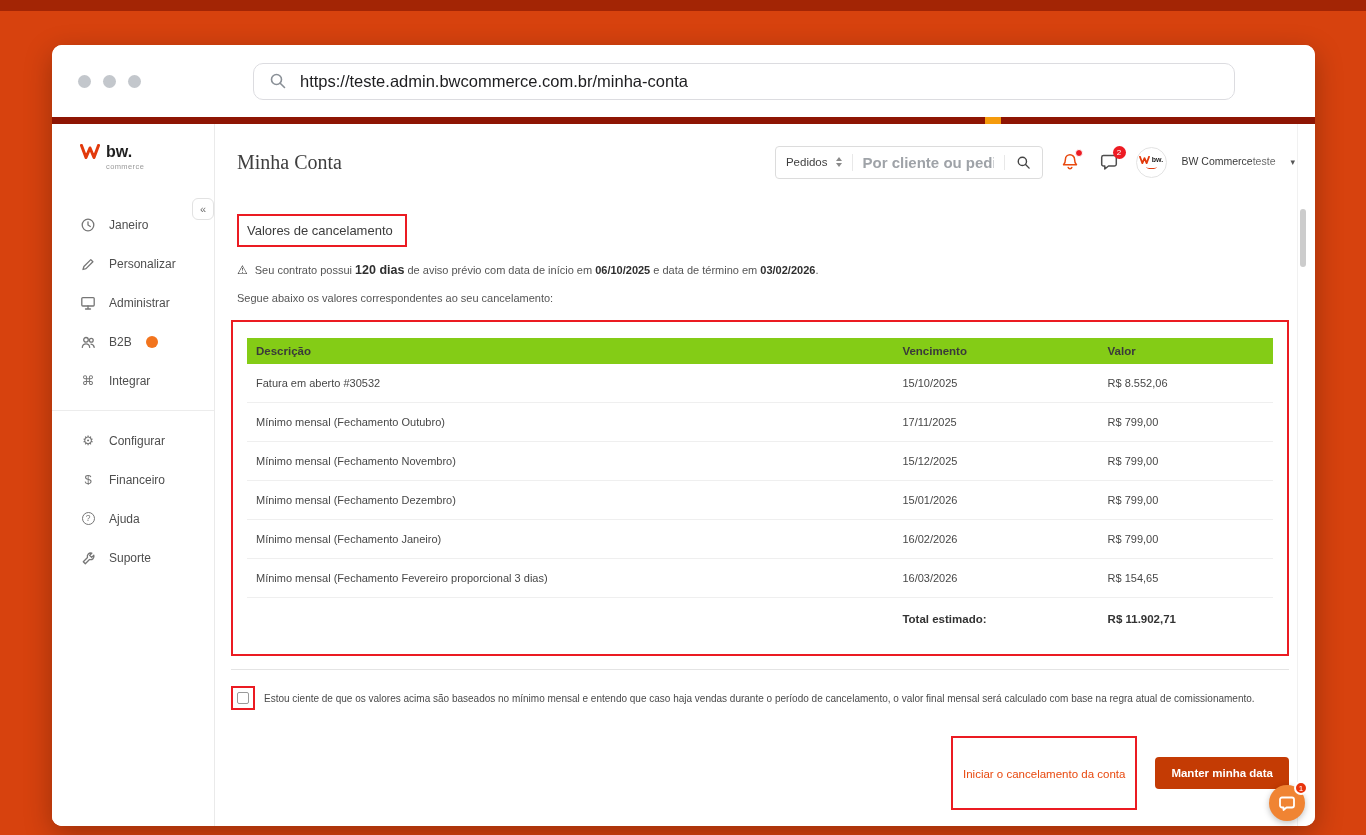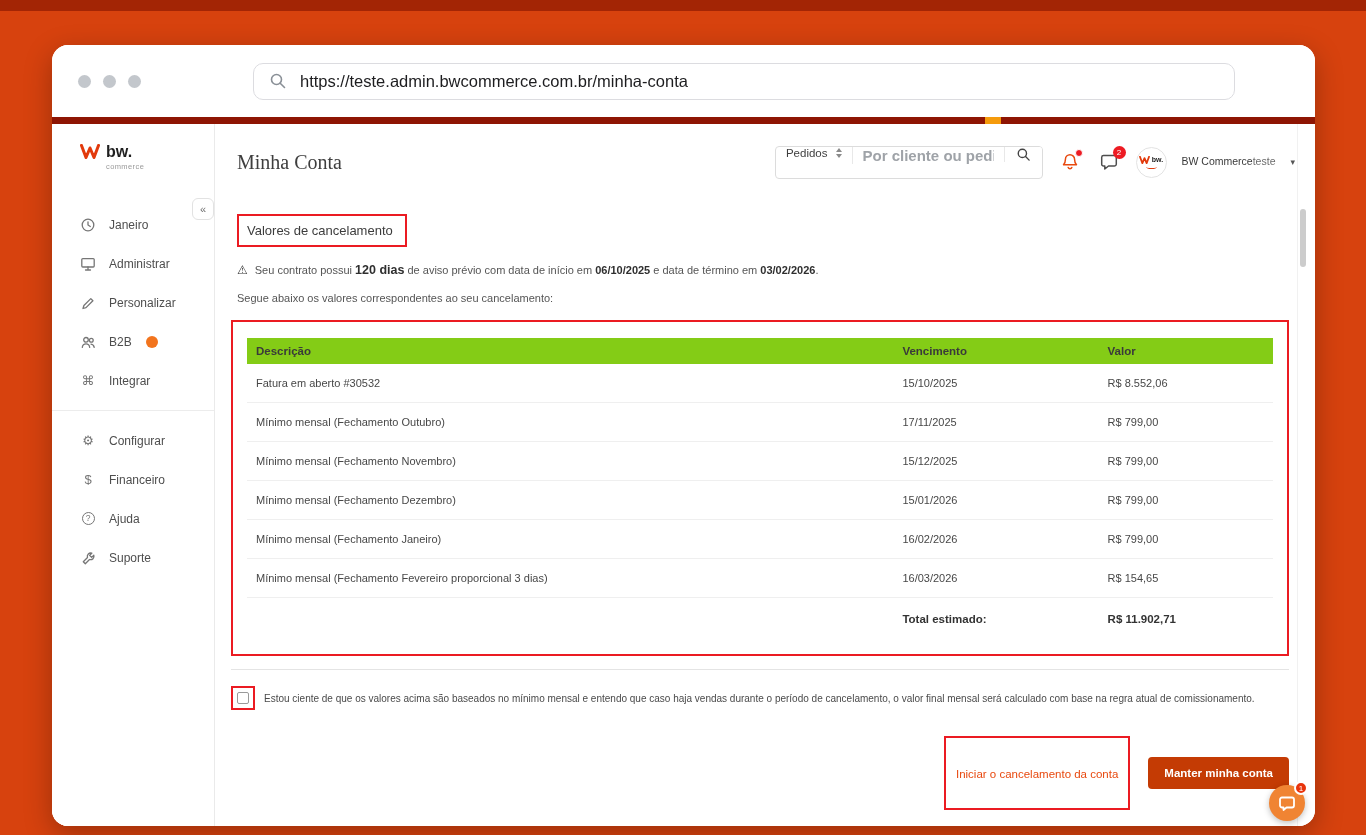--- a/index.html
+++ b/index.html
@@ -2,21 +2,21 @@
 <html><head>
 <meta charset="utf-8">
 <style>
   * { box-sizing:border-box; margin:0; padding:0; }
   html,body { width:1366px; height:835px; }
   body { position:relative; background:#D7420E; font-family:"Liberation Sans", sans-serif; overflow:hidden; }
 
   .topband { position:absolute; left:0; top:0; width:100%; height:11px; background:#A32505; }
 
   .window { position:absolute; left:52px; top:45px; width:1263px; height:781px; background:#fff;
-            border-radius:16px; overflow:hidden; box-shadow:0 8px 28px rgba(0,0,0,.28); }
+            border-radius:10px; overflow:hidden; box-shadow:0 8px 28px rgba(0,0,0,.28); }
 
   
   .chrome { height:72px; display:flex; align-items:center; padding:0 26px; background:#fff; }
   .dots { display:flex; gap:12px; }
   .dot { width:13px; height:13px; border-radius:50%; background:#C3C7CC; }
   .urlbar { margin-left:112px; width:982px; height:37px; border:1px solid #DCDCE0; border-radius:10px;
             display:flex; align-items:center; padding:0 15px; gap:13px; background:#fff; }
   .url-text { font-size:16.5px; color:#1D1D1F; white-space:nowrap; }
 
   .maroon { height:7px; background:#8E1503; position:relative; }
@@ -40,21 +40,21 @@
   .badge-dot { width:12px; height:12px; border-radius:50%; background:#F2741D; margin-left:1px; }
   .help-ring { width:13px; height:13px; border:1.2px solid #767676; border-radius:50%; font-size:8.5px; color:#767676;
                display:flex; align-items:center; justify-content:center; }
 
   
   .main { flex:1; display:flex; flex-direction:column; min-width:0; position:relative; }
   .topbar { height:76px; display:flex; align-items:center; padding:0 20px 0 22px; }
   .page-title { font-size:20px; color:#3E3E3E;font-family:Liberation Serif, serif; }
   .topbar-right { margin-left:auto; display:flex; align-items:center; gap:15px; }
 
-  .search-group { display:flex; align-items:flex-start; height:33px; border:1px solid #DCDCDC; border-radius:4px; overflow:hidden; background:#fff; }
+  .search-group { display:flex; align-items:center; height:33px; border:1px solid #DCDCDC; border-radius:4px; overflow:hidden; background:#fff; }
   .scope { display:flex; align-items:center; gap:8px; padding:0 10px; font-size:11.5px; color:#3E3E3E; cursor:pointer; }
   .updown { display:flex; flex-direction:column; gap:2px; }
   .updown i { display:block; width:0; height:0; border-left:3.5px solid transparent; border-right:3.5px solid transparent; }
   .updown .up { border-bottom:4px solid #8A8A8A; }
   .updown .down { border-top:4px solid #8A8A8A; }
   .search-input { border:none; outline:none; width:152px; padding:0 10px; font-size:15px; color:#333;
                   font-family:inherit; border-left:1px solid #E8E8E8;font-weight:bold; }
   .search-input::placeholder { color:#9FA3A8; }
   .search-btn { width:38px; border:none; border-left:1px solid #E8E8E8; background:#fff; display:flex; align-items:center; justify-content:center; cursor:pointer; }
 
@@ -163,33 +163,33 @@
             <svg class="sic" width="16" height="16" viewBox="0 0 16 16">
                 <circle cx="8" cy="8" r="5.8"></circle>
                 <path d="M8 4.8V8l2.3 1.5"></path>
               </svg>
           </span>
           <span>Janeiro</span>
         </div>
         <div class="menu-item">
           <span class="ic">
             <svg class="sic" width="16" height="16" viewBox="0 0 16 16">
+                <path d="M3 13.5l.9-3L10.8 3.6l2.1 2.1-6.9 6.9-3 .9z"></path>
+              </svg>
+          </span>
+          <span>Personalizar</span>
+        </div>
+        <div class="menu-item">
+          <span class="ic">
+            <svg class="sic" width="16" height="16" viewBox="0 0 16 16">
                 <rect x="1.8" y="2.6" width="12.4" height="8.4" rx="1"></rect>
                 <path d="M8 11v3M5.5 14h5"></path>
               </svg>
           </span>
           <span>Administrar</span>
-        </div>
-        <div class="menu-item">
-          <span class="ic">
-            <svg class="sic" width="16" height="16" viewBox="0 0 16 16">
-                <path d="M3 13.5l.9-3L10.8 3.6l2.1 2.1-6.9 6.9-3 .9z"></path>
-              </svg>
-          </span>
-          <span>Personalizar</span>
         </div>
         <div class="menu-item">
           <span class="ic">
             <svg class="sic" width="16" height="16" viewBox="0 0 16 16">
                 <circle cx="6" cy="5.8" r="2.3"></circle>
                 <path d="M2.3 13.3c.3-2.2 1.9-3.4 3.7-3.4s3.4 1.2 3.7 3.4"></path>
                 <circle cx="11.3" cy="6.3" r="1.9"></circle>
                 <path d="M11 10.1c1.7.2 2.9 1.3 3.2 3.2"></path>
               </svg>
           </span>
@@ -365,21 +365,21 @@
           <span class="cb-wrap ann">
             <input type="checkbox" class="cb" style="">
           </span>
           <span class="consent-label">Estou ciente de que os valores acima são baseados no mínimo mensal e entendo que caso haja vendas durante o período de cancelamento, o valor final mensal será calculado com base na regra atual de comissionamento.</span>
         </div>
 
         <div class="actions">
           <span class="cancel-wrap ann">
             <button class="btn-cancel">Iniciar o cancelamento da conta</button>
           </span>
-          <button class="btn-keep">Manter minha conta</button>
+          <button class="btn-keep">Manter minha data</button>
         </div>
 
       </div>
     </div>
 
     <div class="scroll-track"></div>
     <div class="scroll-thumb"></div>
   </div>
 </div>
 

